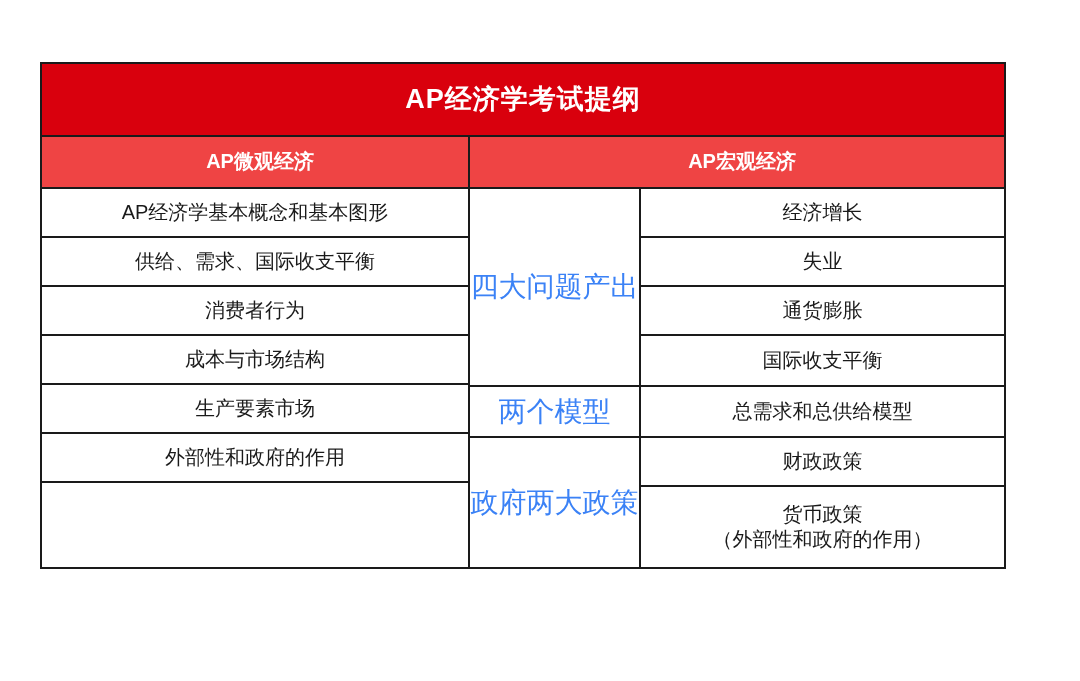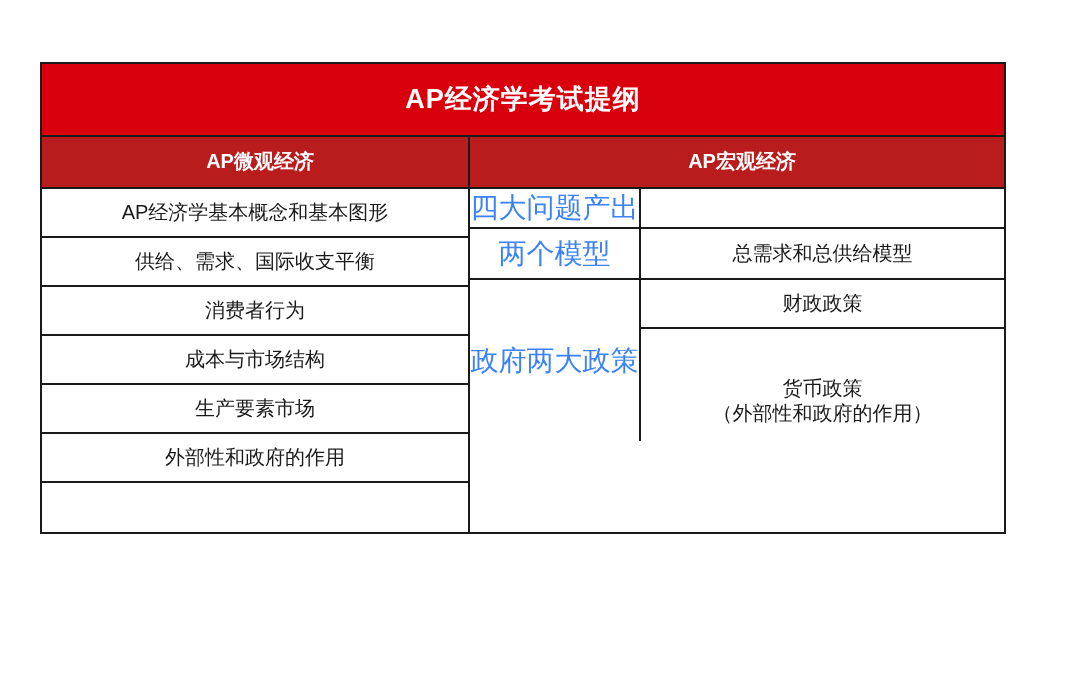--- a/index.html
+++ b/index.html
@@ -32,21 +32,21 @@
     border-bottom: 2px solid #1a1a1a;
     box-sizing: border-box;
   }
 
   .subhead-row {
     display: flex;
     border-bottom: 2px solid #1a1a1a;
   }
 
   .subhead {
-    background: #b91c1c;
+    background: #ef4444;
     color: #ffffff;
     font-weight: bold;
     font-size: 20px;
     text-align: center;
     padding: 11px 0 12px 10px;
     box-sizing: border-box;
   }
 
   .subhead.micro {
     width: 44.5%;
@@ -135,21 +135,20 @@
   }
 
   .macro-cell.last {
     border-bottom: none;
   }
 
   .macro-cell.tall {
     height: 80px;
     flex-direction: column;
     justify-content: center;
-    margin-top: 32px;
   }
 
   .macro-cell .sub {
     font-size: 20px;
   }
 </style>
 </head>
 <body>
 
 <div id="outline-wrap">
@@ -170,20 +169,26 @@
       <div class="micro-cell">成本与市场结构</div>
       <div class="micro-cell">生产要素市场</div>
       <div class="micro-cell">外部性和政府的作用</div>
       <div class="micro-cell last"></div>
     </div>
 
     <div class="col-macro">
 
       <div class="macro-group">
         <div class="macro-group-label">四大问题产出</div>
+        <div class="macro-items">
+          <div class="macro-cell">经济增长</div>
+          <div class="macro-cell">失业</div>
+          <div class="macro-cell">通货膨胀</div>
+          <div class="macro-cell last">国际收支平衡</div>
+        </div>
       </div>
 
       <div class="macro-group">
         <div class="macro-group-label">两个模型</div>
         <div class="macro-items">
           <div class="macro-cell last">总需求和总供给模型</div>
         </div>
       </div>
 
       <div class="macro-group last">

